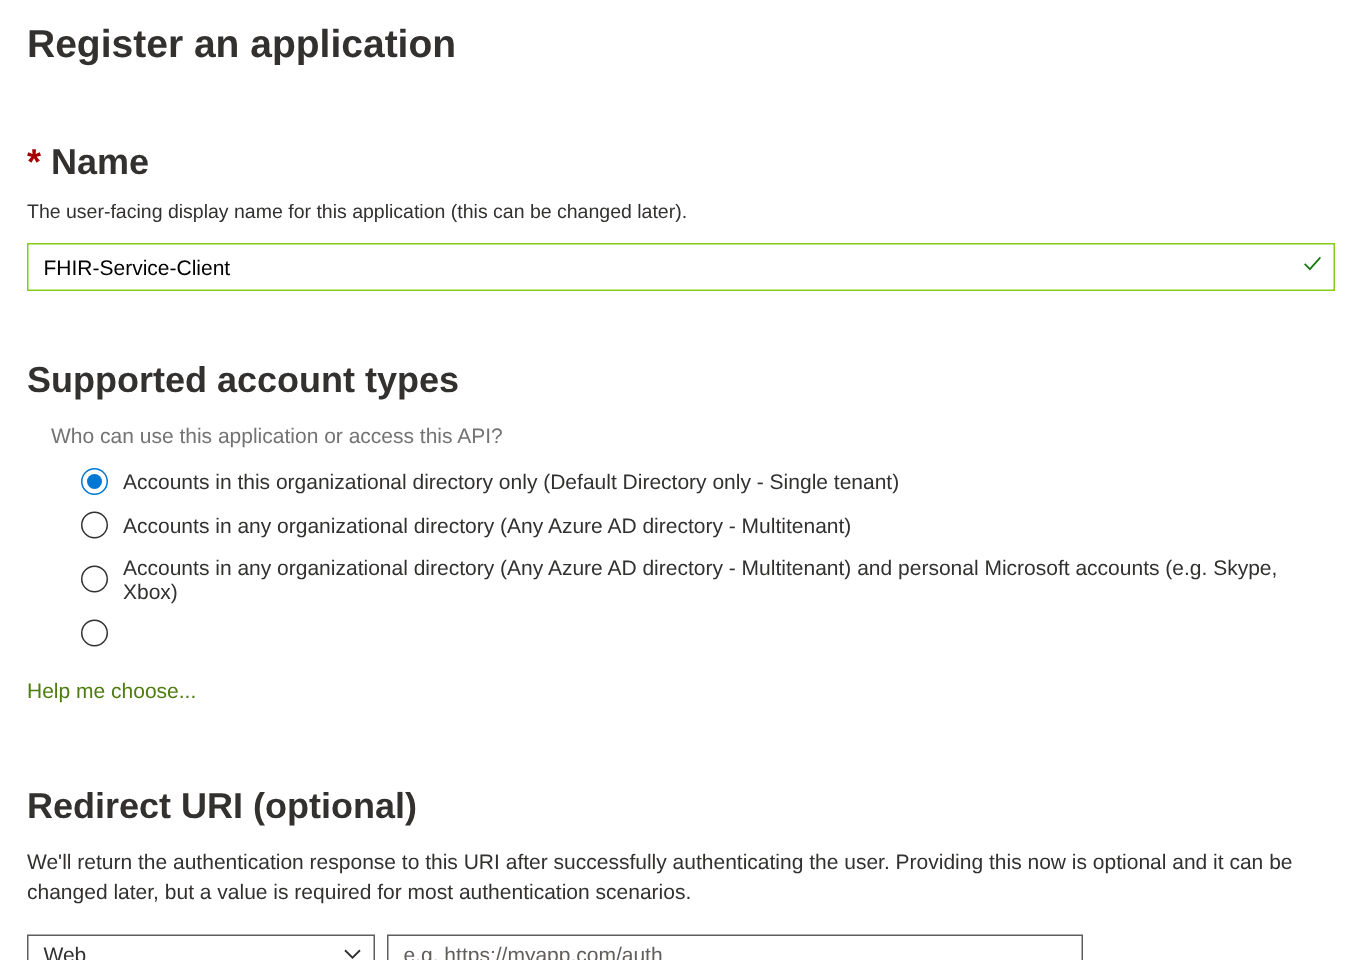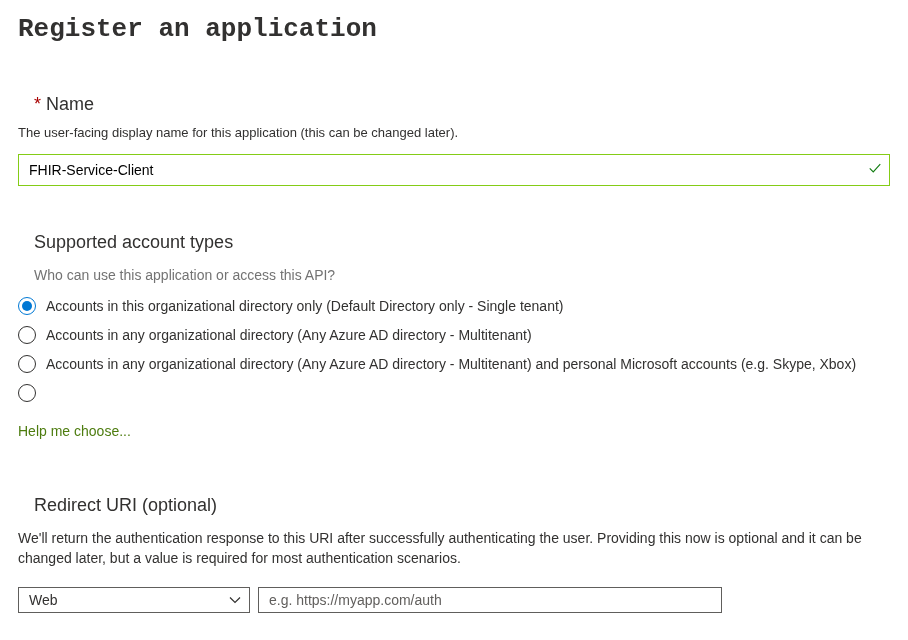--- a/index.html
+++ b/index.html
@@ -9,27 +9,26 @@
       padding: 14px 18px;
       background: #fff;
       color: #323130;
       width: 908px;
     }
     h1 {
       font-size: 26px;
       font-weight: 600;
       color: #323130;
       margin: 0 0 50px 0;
-      font-family: Liberation Mono, monospace;
     }
     h2 {
-      font-size: 18px;
-      font-weight: 400;
+      font-size: 24px;
+      font-weight: 700;
       color: #323130;
-      margin: 0 0 10px 16px;
+      margin: 0 0 10px 0;
     }
     .req { color: #a80000; }
     .hint {
       font-size: 13px;
       color: #323130;
       margin: 0 0 14px 0;
     }
     .subhead {
       font-size: 14px;
       font-weight: 400;
@@ -55,20 +54,21 @@
       top: 50%;
       transform: translateY(-50%);
     }
     .radio-row {
       display: flex;
       align-items: center;
       margin-bottom: 11px;
       font-size: 14px;
       color: #323130;
       cursor: pointer;
+      margin-left: 36px;
     }
     .radio-outer {
       width: 18px;
       height: 18px;
       border-radius: 50%;
       margin-right: 10px;
       display: flex;
       align-items: center;
       justify-content: center;
       flex-shrink: 0;

